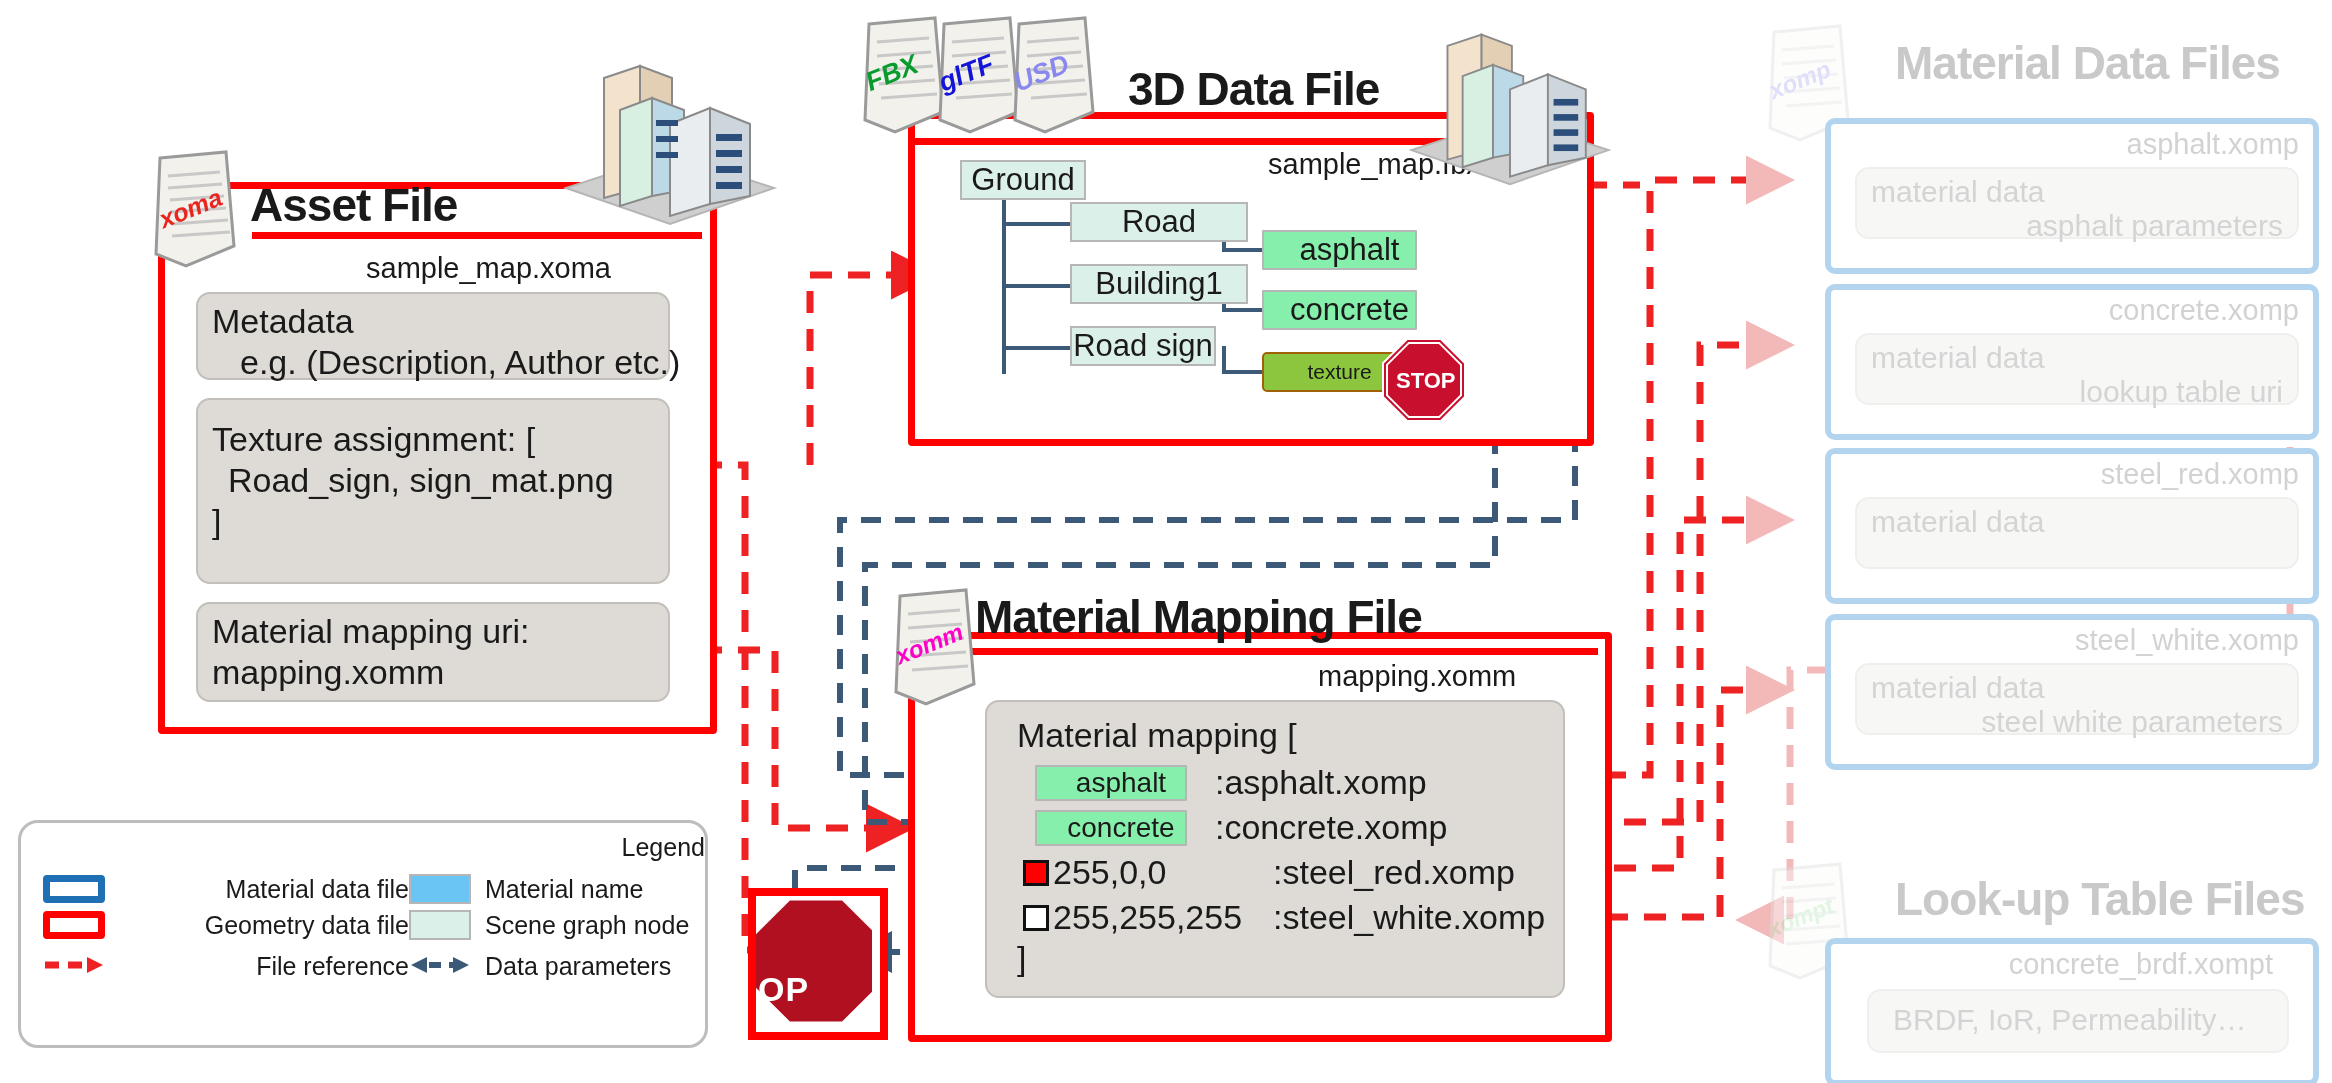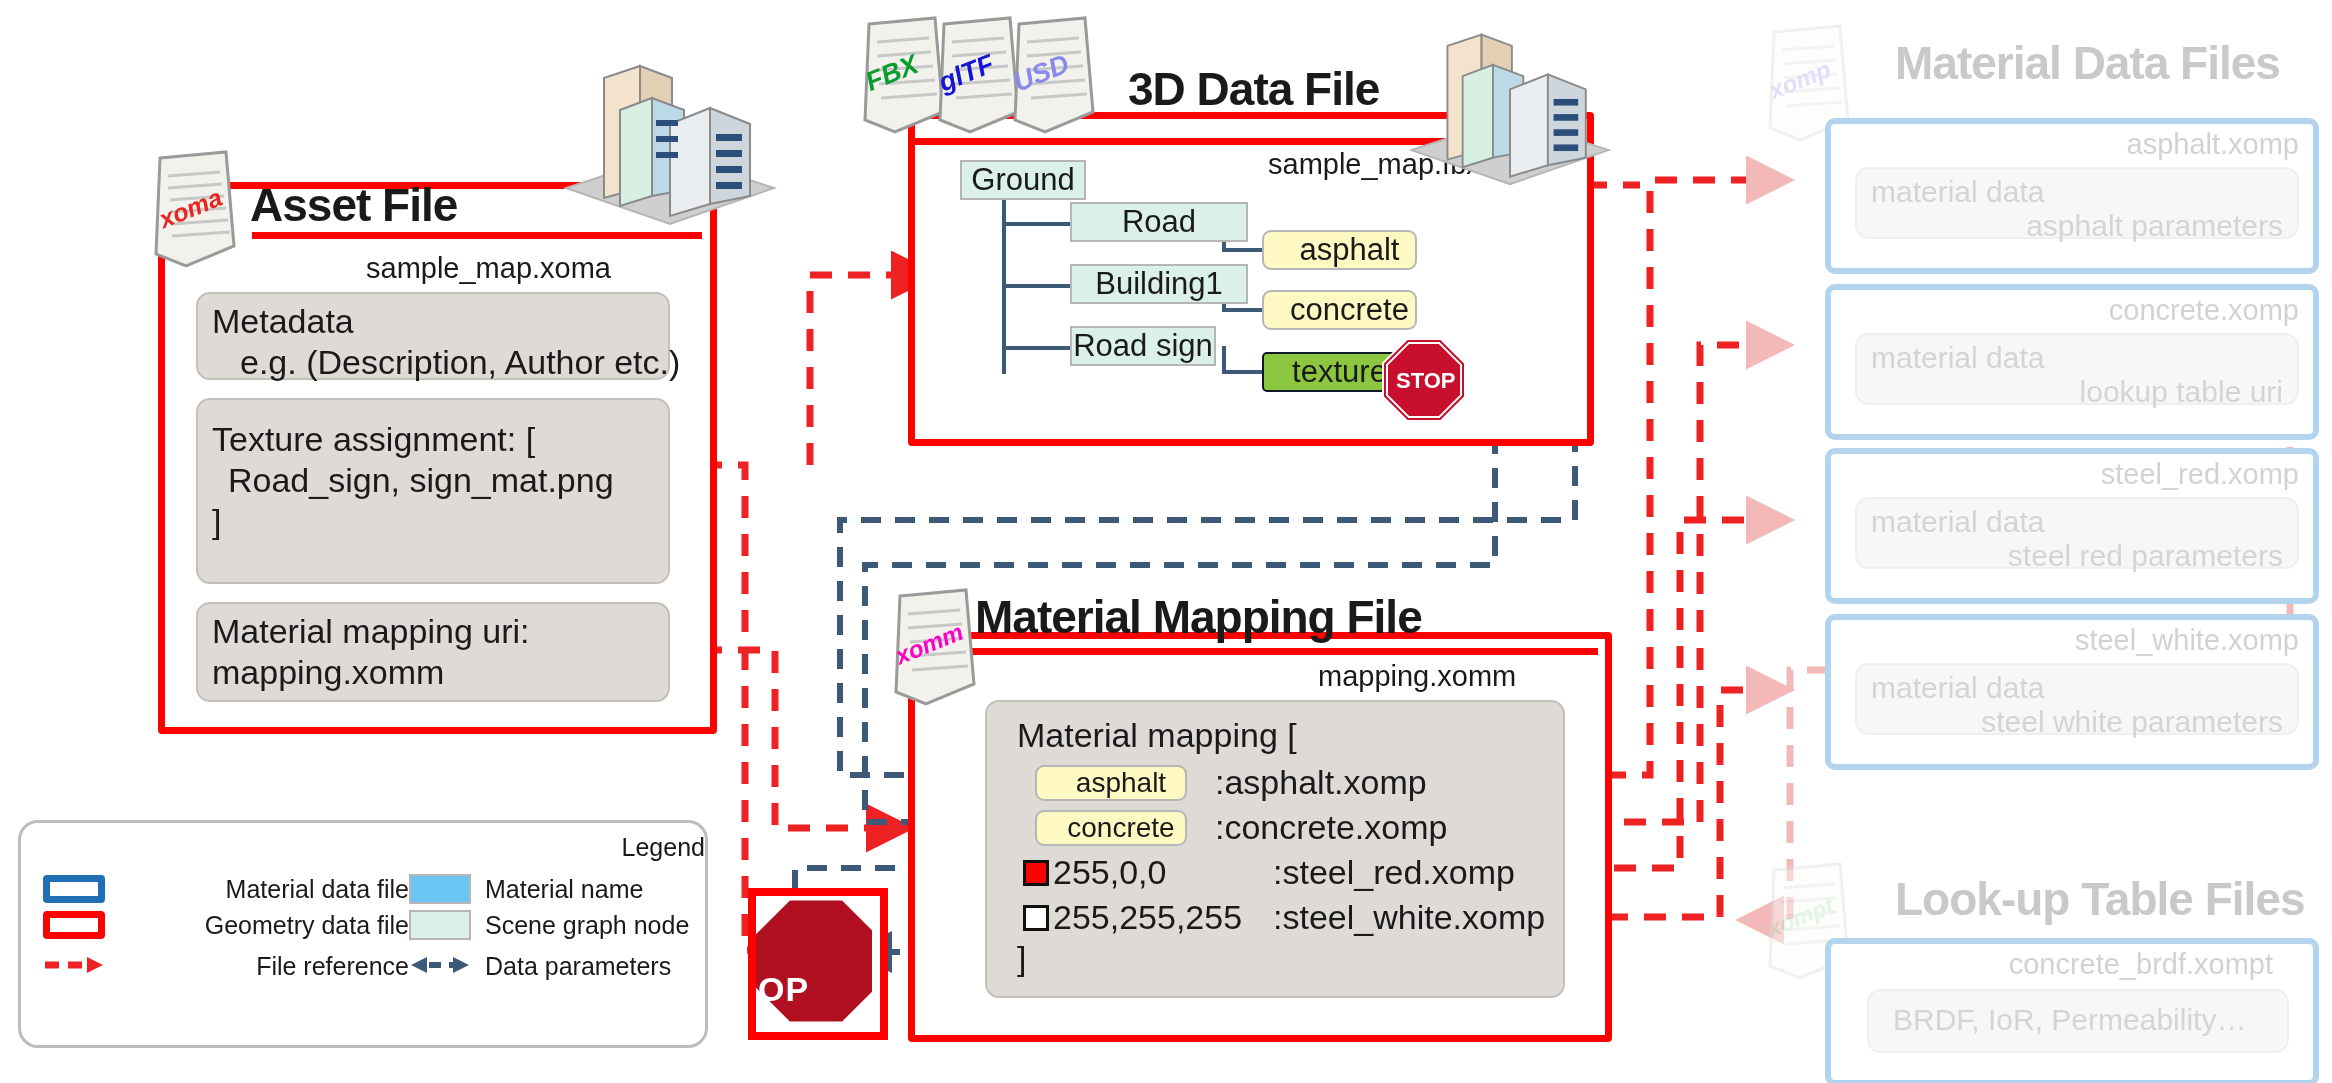--- a/index.html
+++ b/index.html
@@ -24,26 +24,26 @@
   
   .pill{background:#dedad6;border:2px solid #c3bfbb;border-radius:14px;
         box-sizing:border-box;}
   .pill-faint{background:#f7f7f6;border:2px solid #f0efee;border-radius:14px;
         box-sizing:border-box;color:#cfcfcf;}
 
   
   .sg-node{background:#dcf0ea;border:2px solid #b6b6b6;box-sizing:border-box;
            display:flex;align-items:center;justify-content:center;
            font-size:31px;white-space:nowrap;}
-  .mat-node{background:#fef9c3;border:2px solid #b6b6b6;border-radius:9px;
+  .mat-node{background:#86efac;border:2px solid #b6b6b6;border-radius:1px;
            box-sizing:border-box;display:flex;align-items:center;
            justify-content:center;font-size:31px;white-space:nowrap;padding-left:20px;}
-  .tex-node{background:#8cc63f;border:2px solid #0f172a;border-radius:5px;
+  .tex-node{background:#8cc63f;border:2px solid #a16207;border-radius:5px;
            box-sizing:border-box;display:flex;align-items:center;
-           justify-content:center;font-size:31px;white-space:nowrap;}
+           justify-content:center;font-size:21px;white-space:nowrap;}
 
   .tree-line{position:absolute;background:#3c5a77;}
 
   
   .legend{border:3px solid #bdbdbd;border-radius:20px;background:#fff;text-align:right;}
   .lg-label{font-size:25px;white-space:nowrap;}
   .sw-red{width:62px;height:28px;border:7px solid #ff0000;
           border-radius:4px;box-sizing:border-box;background:#fff;}
   .sw-blue{width:62px;height:28px;border:7px solid #1f6fb5;
           border-radius:4px;box-sizing:border-box;background:#fff;}
@@ -352,21 +352,20 @@
   <div class="pill-faint" style="margin:6px 14px 0 24px;height:72px;">
     <div class="mono-txt ghost" style="margin:6px 0 0 14px;">material data</div>
     <div class="mono-txt ghost" style="text-align:right;margin:0 14px 0 0;">lookup table uri</div>
   </div>
 </div>
 
 <div class="abs frame-blue" style="left:1825px;top:448px;width:482px;height:144px;">
   <div class="ghost-name fname" style="text-align:right;margin:4px 14px 0 0;">steel_red.xomp</div>
   <div class="pill-faint" style="margin:6px 14px 0 24px;height:72px;">
     <div class="mono-txt ghost" style="margin:6px 0 0 14px;">material data</div>
-    <div class="mono-txt ghost" style="text-align:right;margin:0 14px 0 0;">steel red parameters</div>
   </div>
 </div>
 
 <div class="abs frame-blue" style="left:1825px;top:614px;width:482px;height:144px;">
   <div class="ghost-name fname" style="text-align:right;margin:4px 14px 0 0;">steel_white.xomp</div>
   <div class="pill-faint" style="margin:6px 14px 0 24px;height:72px;">
     <div class="mono-txt ghost" style="margin:6px 0 0 14px;">material data</div>
     <div class="mono-txt ghost" style="text-align:right;margin:0 14px 0 0;">steel white parameters</div>
   </div>
 </div>

